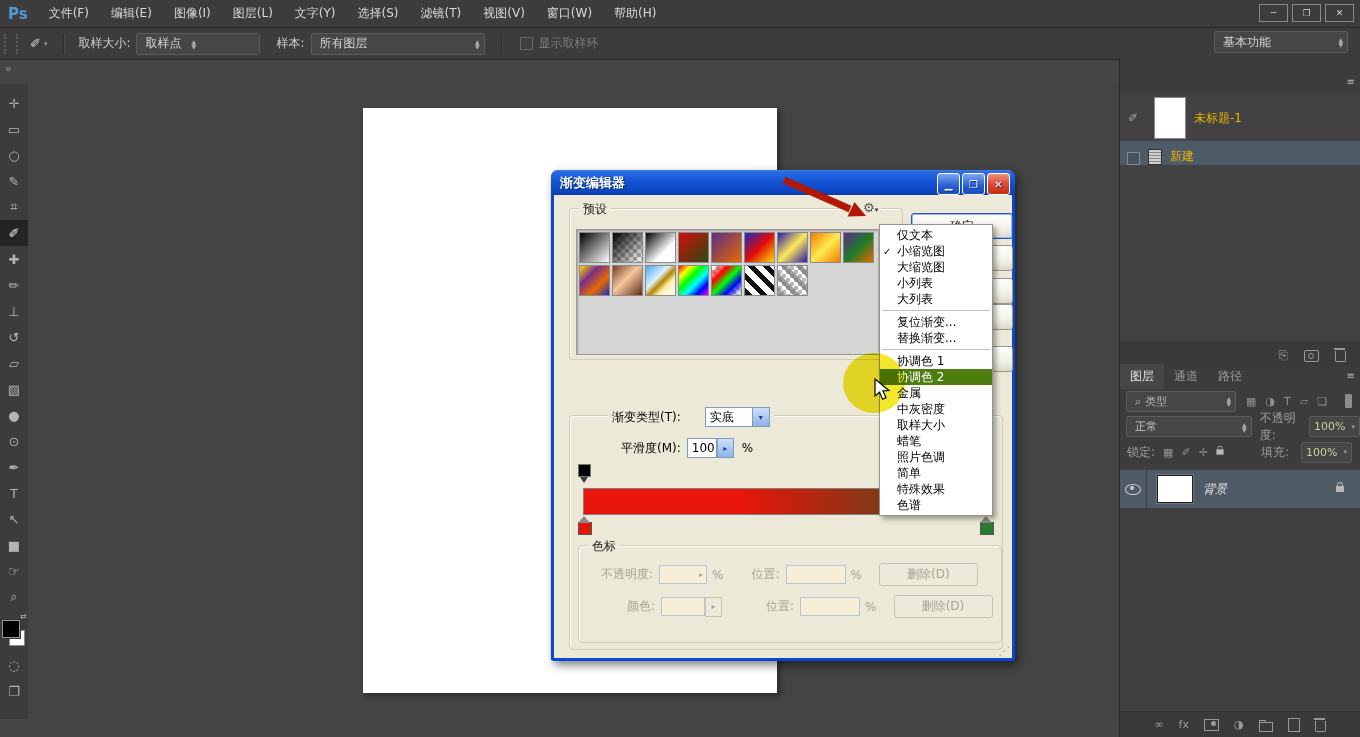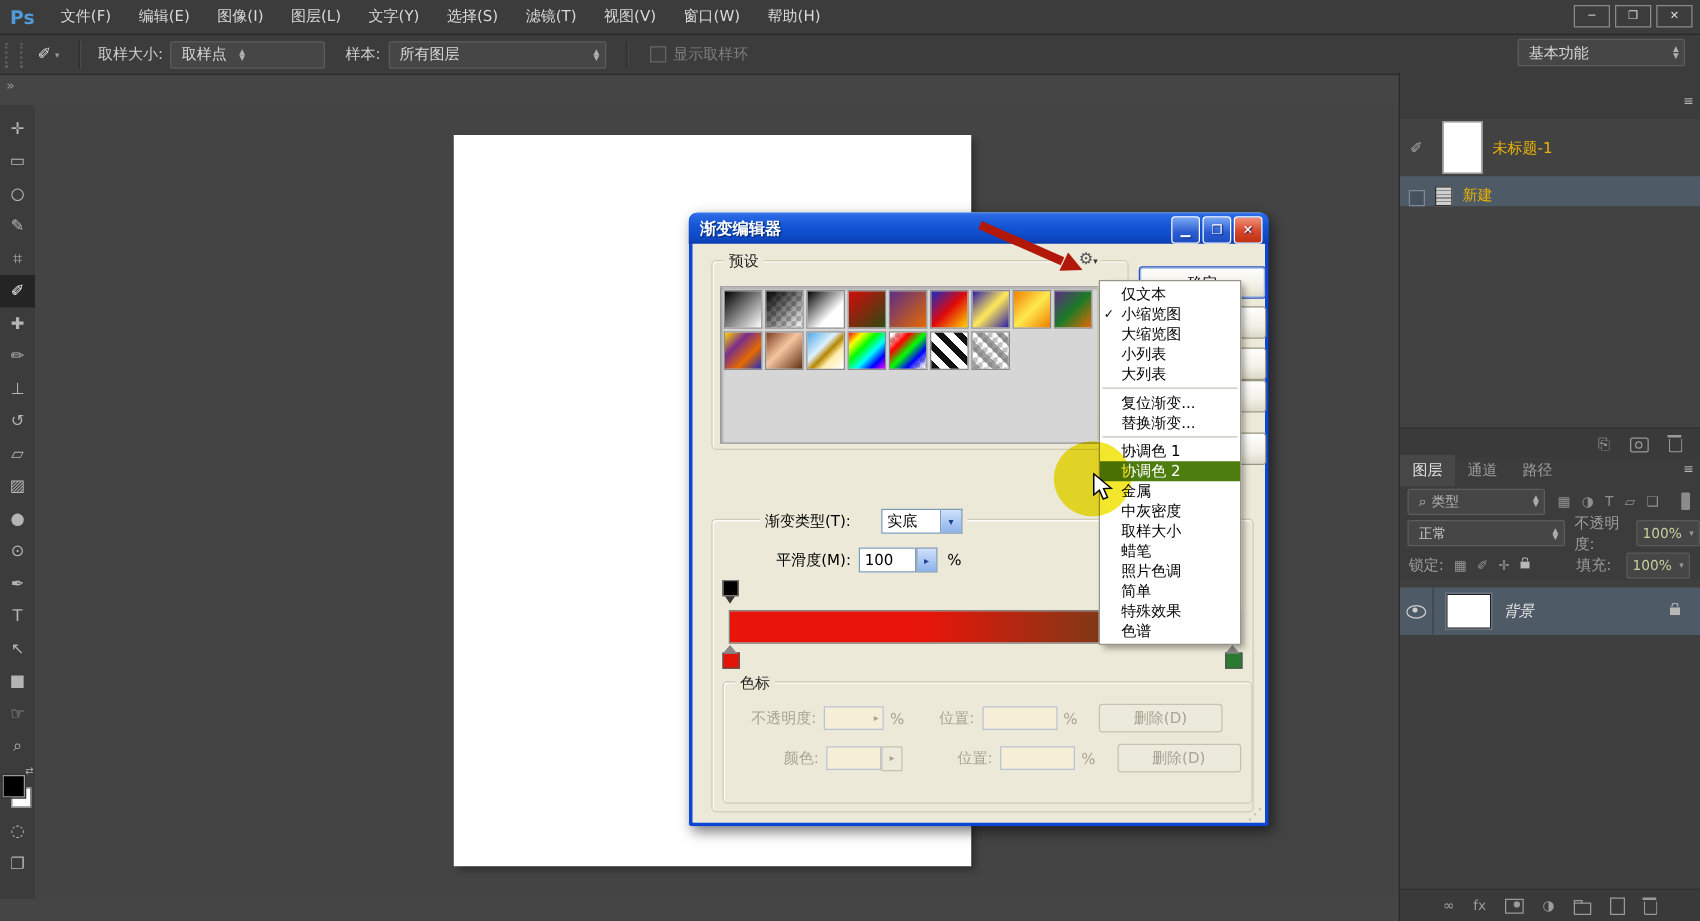--- a/index.html
+++ b/index.html
@@ -421,21 +421,21 @@
     <div class="groupbox" style="left:15px;top:245px;width:432px;height:233px;"></div>
 
     <div class="fieldrow" style="left:54px;top:237px;background:#ece9d8;padding:0 4px;">
       <span>渐变类型(T):</span>
       <span class="xp-input" style="width:48px;margin-left:24px;">实底</span>
       <span class="combo-btn">▾</span>
     </div>
 
     <div class="fieldrow" style="left:67px;top:268px;">
       <span>平滑度(M):</span>
-      <span class="xp-input" style="width:46px;margin-left:6px;">100</span>
+      <span class="xp-input" style="width:30px;margin-left:6px;">100</span>
       <span class="spin-btn">▸</span>
       <span style="margin-left:8px;">%</span>
     </div>
 
     <div class="grad-bar" style="background: linear-gradient(90deg, rgb(232, 21, 10) 0%, rgb(232, 21, 10) 38%, rgb(63, 79, 30) 95%, rgb(60, 78, 30) 100%);"></div>
     <span class="op-stop"></span>
     <span class="col-stop" style="left: 24px; background: rgb(228, 20, 8);"></span>
     <span class="col-stop" style="left: 426px; background: rgb(42, 122, 48);"></span>
 
     <div class="groupbox" style="left:24px;top:375px;width:422px;height:96px;">

